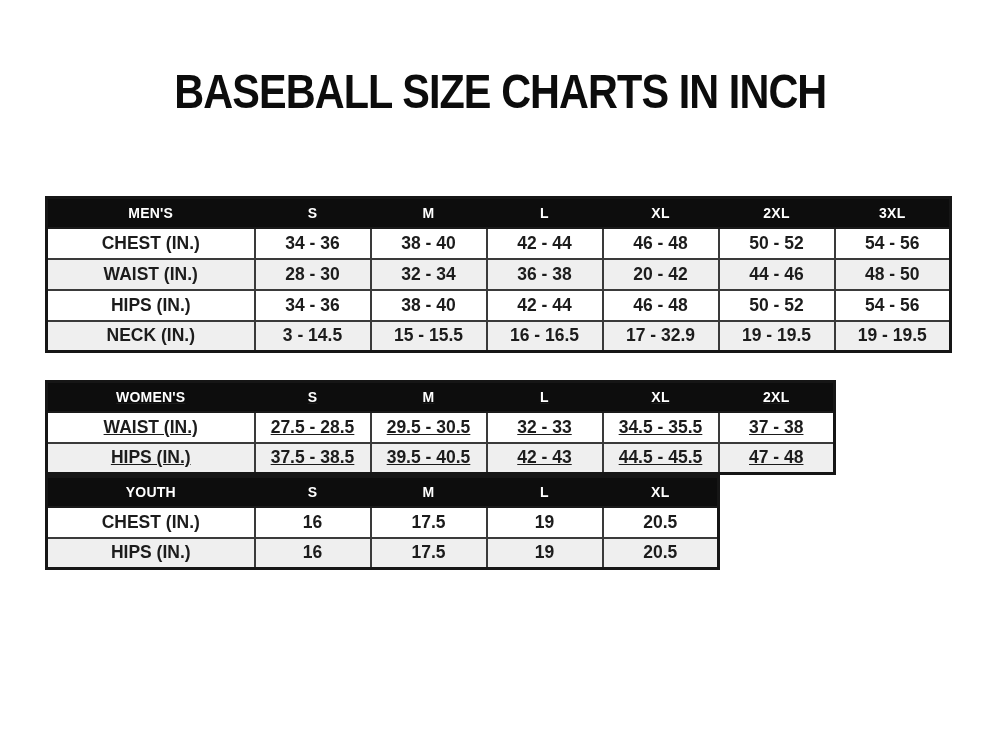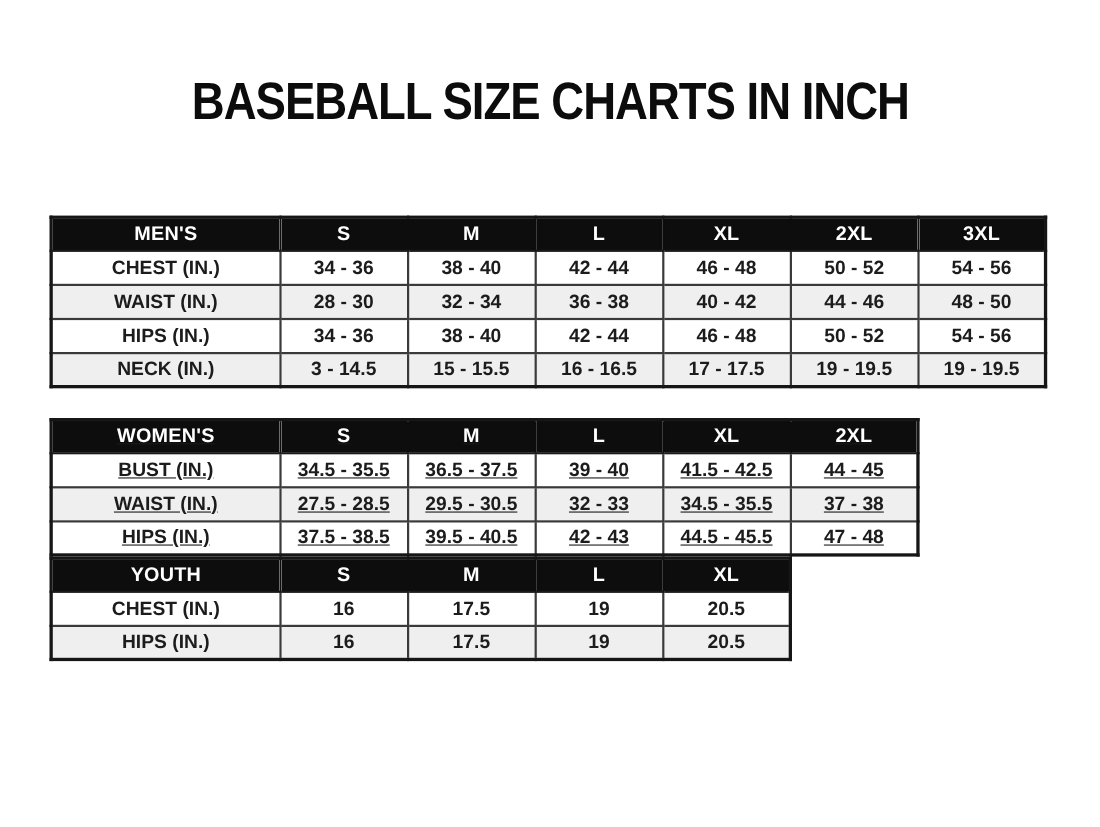--- a/index.html
+++ b/index.html
@@ -47,21 +47,21 @@
     padding: 0;
     overflow: hidden;
     white-space: nowrap;
   }
   table.size-table thead th {
     background: #0d0d0d;
     color: #ffffff;
     border-color: #0d0d0d;
     border-bottom: 2px solid #1a1a1a;
     height: 30px;
-    font-size: 18px;
+    font-size: 14px;
     letter-spacing: 0.2px;
   }
   table.size-table tbody td {
     height: 31px;
     font-size: 17.5px;
     color: #1c1c1c;
     background: #ffffff;
   }
   table.size-table tbody tr:nth-child(even) td {
     background: #efefef;
@@ -113,39 +113,39 @@
         <td>42 - 44</td>
         <td>46 - 48</td>
         <td>50 - 52</td>
         <td>54 - 56</td>
       </tr>
       <tr>
         <td class="row-label">WAIST (IN.)</td>
         <td>28 - 30</td>
         <td>32 - 34</td>
         <td>36 - 38</td>
-        <td>40 - 42</td>
+        <td>20 - 42</td>
         <td>44 - 46</td>
         <td>48 - 50</td>
       </tr>
       <tr>
         <td class="row-label">HIPS (IN.)</td>
         <td>34 - 36</td>
         <td>38 - 40</td>
         <td>42 - 44</td>
         <td>46 - 48</td>
         <td>50 - 52</td>
         <td>54 - 56</td>
       </tr>
       <tr>
         <td class="row-label">NECK (IN.)</td>
         <td>3 - 14.5</td>
         <td>15 - 15.5</td>
         <td>16 - 16.5</td>
-        <td>17 - 17.5</td>
+        <td>17 - 32.9</td>
         <td>19 - 19.5</td>
         <td>19 - 19.5</td>
       </tr>
     </tbody>
   </table>
 
   <table class="size-table womens">
     <colgroup>
       <col class="label-col">
       <col class="data-col">
@@ -159,28 +159,20 @@
         <th>WOMEN'S</th>
         <th>S</th>
         <th>M</th>
         <th>L</th>
         <th>XL</th>
         <th>2XL</th>
       </tr>
     </thead>
     <tbody>
       <tr>
-        <td class="row-label">BUST (IN.)</td>
-        <td>34.5 - 35.5</td>
-        <td>36.5 - 37.5</td>
-        <td>39 - 40</td>
-        <td>41.5 - 42.5</td>
-        <td>44 - 45</td>
-      </tr>
-      <tr>
         <td class="row-label">WAIST (IN.)</td>
         <td>27.5 - 28.5</td>
         <td>29.5 - 30.5</td>
         <td>32 - 33</td>
         <td>34.5 - 35.5</td>
         <td>37 - 38</td>
       </tr>
       <tr>
         <td class="row-label">HIPS (IN.)</td>
         <td>37.5 - 38.5</td>

